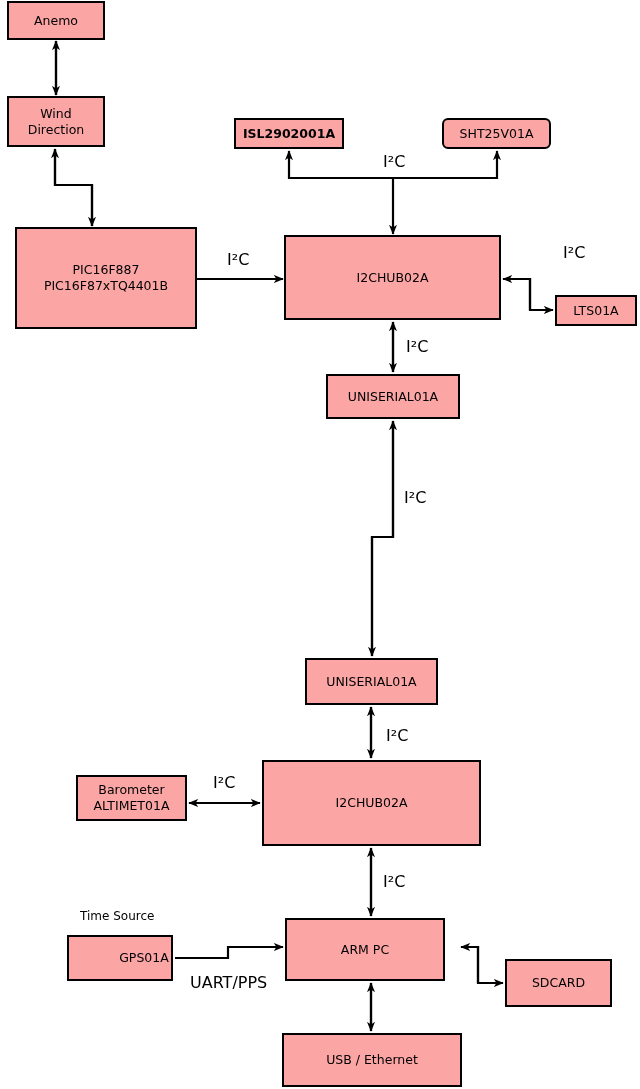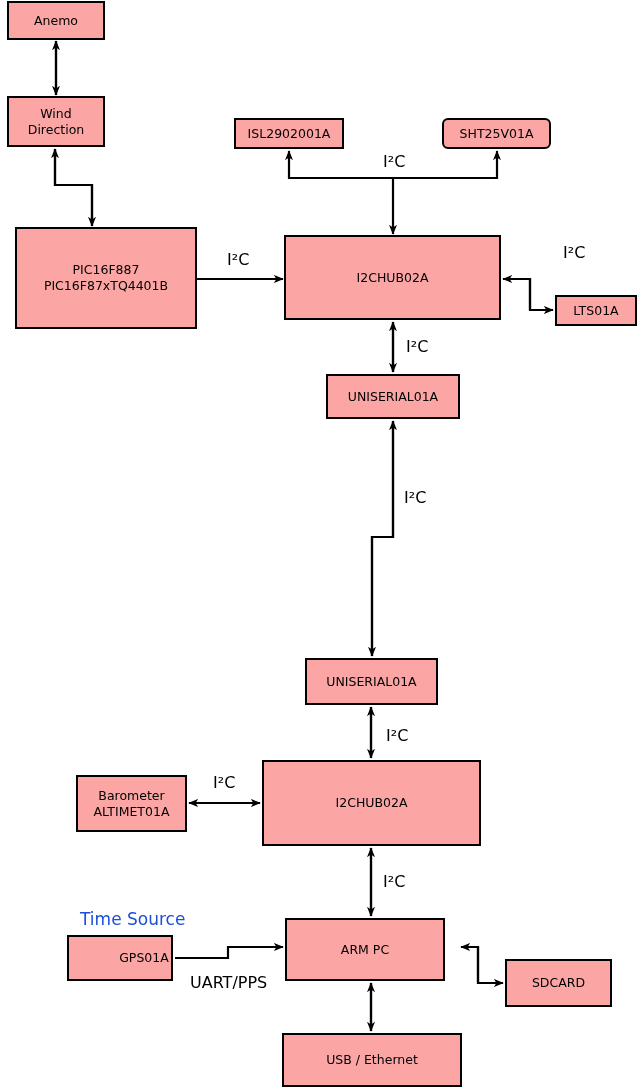--- a/index.html
+++ b/index.html
@@ -40,22 +40,22 @@
   .edge-label {
     position: absolute;
     font-size: 16px;
     color: #000000;
     white-space: nowrap;
     z-index: 3;
     background: transparent;
   }
   .free-label {
     position: absolute;
-    font-size: 17px;
-    color: #1d4ed8;
+    font-size: 12px;
+    color: #000000;
     white-space: nowrap;
     z-index: 3;
   }
 </style>
 </head>
 <body>
 
 <div id="diagram-root">
 
   <svg id="wires" viewBox="0 0 640 1089">
@@ -108,33 +108,33 @@
   </svg>
 
   <div class="node" style="left:7px;top:1px;width:98px;height:39px;">Anemo</div>
 
   <div class="node" style="left:7px;top:96px;width:98px;height:51px;">Wind
 Direction</div>
 
   <div class="node" style="left:15px;top:227px;width:182px;height:102px;">PIC16F887
 PIC16F87xTQ4401B</div>
 
-  <div class="node" style="left:234px;top:118px;width:110px;height:31px;">ISL2902001A</div>
+  <div class="node" style="left:234px;top:118px;width:110px;height:31px;font-weight:bold;">ISL2902001A</div>
 
   <div class="node" style="left:442px;top:118px;width:109px;height:31px;border-radius:6px;">SHT25V01A</div>
 
   <div class="node" style="left:284px;top:235px;width:217px;height:85px;">I2CHUB02A</div>
 
   <div class="node" style="left:555px;top:295px;width:82px;height:31px;">LTS01A</div>
 
   <div class="node" style="left:326px;top:374px;width:134px;height:45px;">UNISERIAL01A</div>
 
   <div class="node" style="left:305px;top:658px;width:133px;height:47px;">UNISERIAL01A</div>
 
-  <div class="node" style="left:76px;top:775px;width:111px;height:57px;">Barometer
+  <div class="node" style="left:76px;top:775px;width:111px;height:46px;">Barometer
 ALTIMET01A</div>
 
   <div class="node" style="left:262px;top:760px;width:219px;height:86px;">I2CHUB02A</div>
 
   <div class="node" style="left:67px;top:935px;width:106px;height:46px;padding-left:48px;">GPS01A</div>
 
   <div class="node" style="left:285px;top:918px;width:160px;height:63px;">ARM PC</div>
 
   <div class="node" style="left:505px;top:959px;width:107px;height:48px;">SDCARD</div>
 

